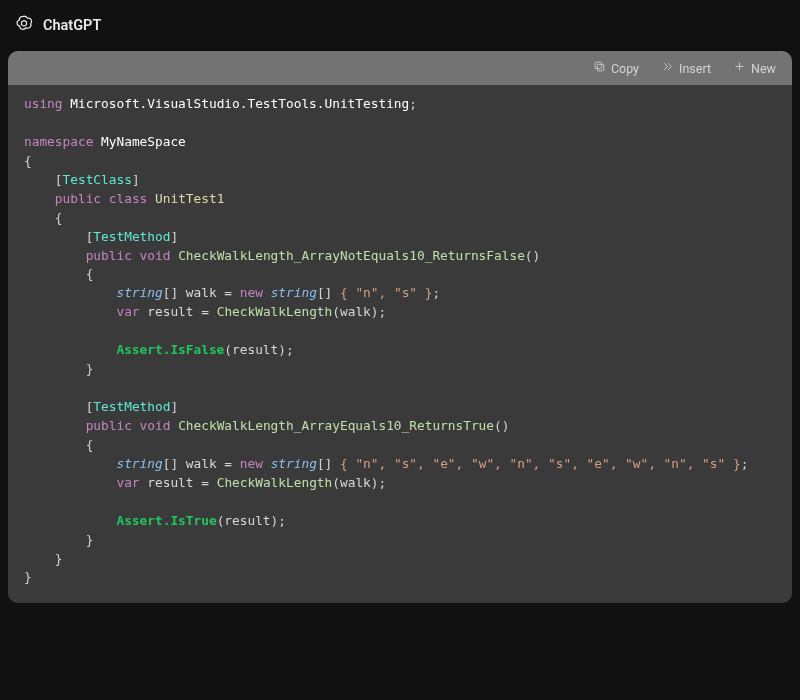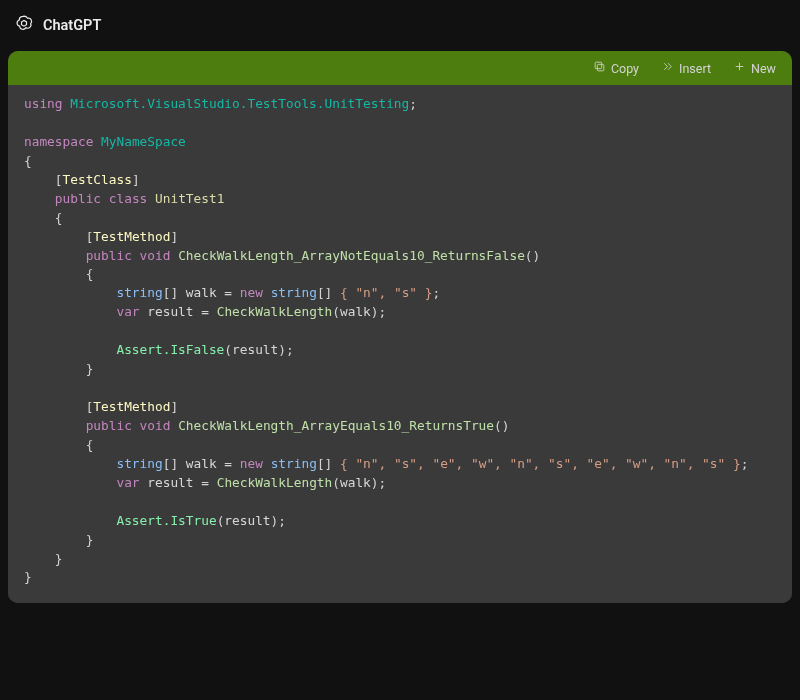--- a/index.html
+++ b/index.html
@@ -38,21 +38,21 @@
       border-radius: 10px;
       overflow: hidden;
       margin-top: 4px;
     }
     .code-toolbar {
       display: flex;
       justify-content: flex-end;
       align-items: center;
       gap: 22px;
       padding: 9px 16px;
-      background: #4d7c0f;
+      background: #737373;
       color: #cfcfcf;
       font-size: 12.5px;
     }
     .tb-btn {
       display: inline-flex;
       align-items: center;
       gap: 5px;
       cursor: pointer;
       color: #d4d4d4;
     }
@@ -61,29 +61,29 @@
       background: #3a3a3a;
       padding: 10px 16px 16px 16px;
       font-family: "SF Mono", Menlo, Monaco, Consolas, monospace;
       font-size: 12.8px;
       line-height: 1.48;
       white-space: pre;
       color: #d8d8d8;
       overflow-x: auto;
     }
     .kw { color: #c586c0; }
-    .ns { color: #14b8a6; }
+    .ns { color: #ffffff; }
     .cls { color: #dcdcaa; }
-    .attr { color: #fef9c3; }
-    .type-str { color: #8abff5; }
+    .attr { color: #5eead4; }
+    .type-str { color: #8abff5; font-style: italic; }
     .type-var { color: #c586c0; text-align: right; }
     .method { color: #bfe0a8; }
     .str { color: #d69d85; }
     .pun { color: #d4d4d4; }
-    .assert { color: #86efac; }
+    .assert { color: #22c55e; font-weight: bold; }
   </style>
 </head>
 <body>
 
 <div class="header">
   <span>
     <svg viewBox="0 0 24 24" fill="none" stroke="#ececec" stroke-width="1.4">
       <path d="M12 2.5c1.8 0 3.4 1 4.2 2.5 1.7-.4 3.5.3 4.4 1.8.9 1.6.6 3.5-.6 4.7.7 1.6.3 3.5-1 4.6-1.3 1.1-3.2 1.2-4.6.3-.9 1.5-2.6 2.3-4.4 1.9-1.8-.4-3.1-1.9-3.2-3.7-1.7-.3-3-1.7-3.1-3.5-.1-1.8 1-3.4 2.7-3.9-.2-1.8.9-3.5 2.6-4.1.6-.2 1.3-.3 2-.3Z"></path>
       <path d="M9 9.5l3-1.7 3 1.7v3.4l-3 1.7-3-1.7V9.5Z"></path>
     </svg>

